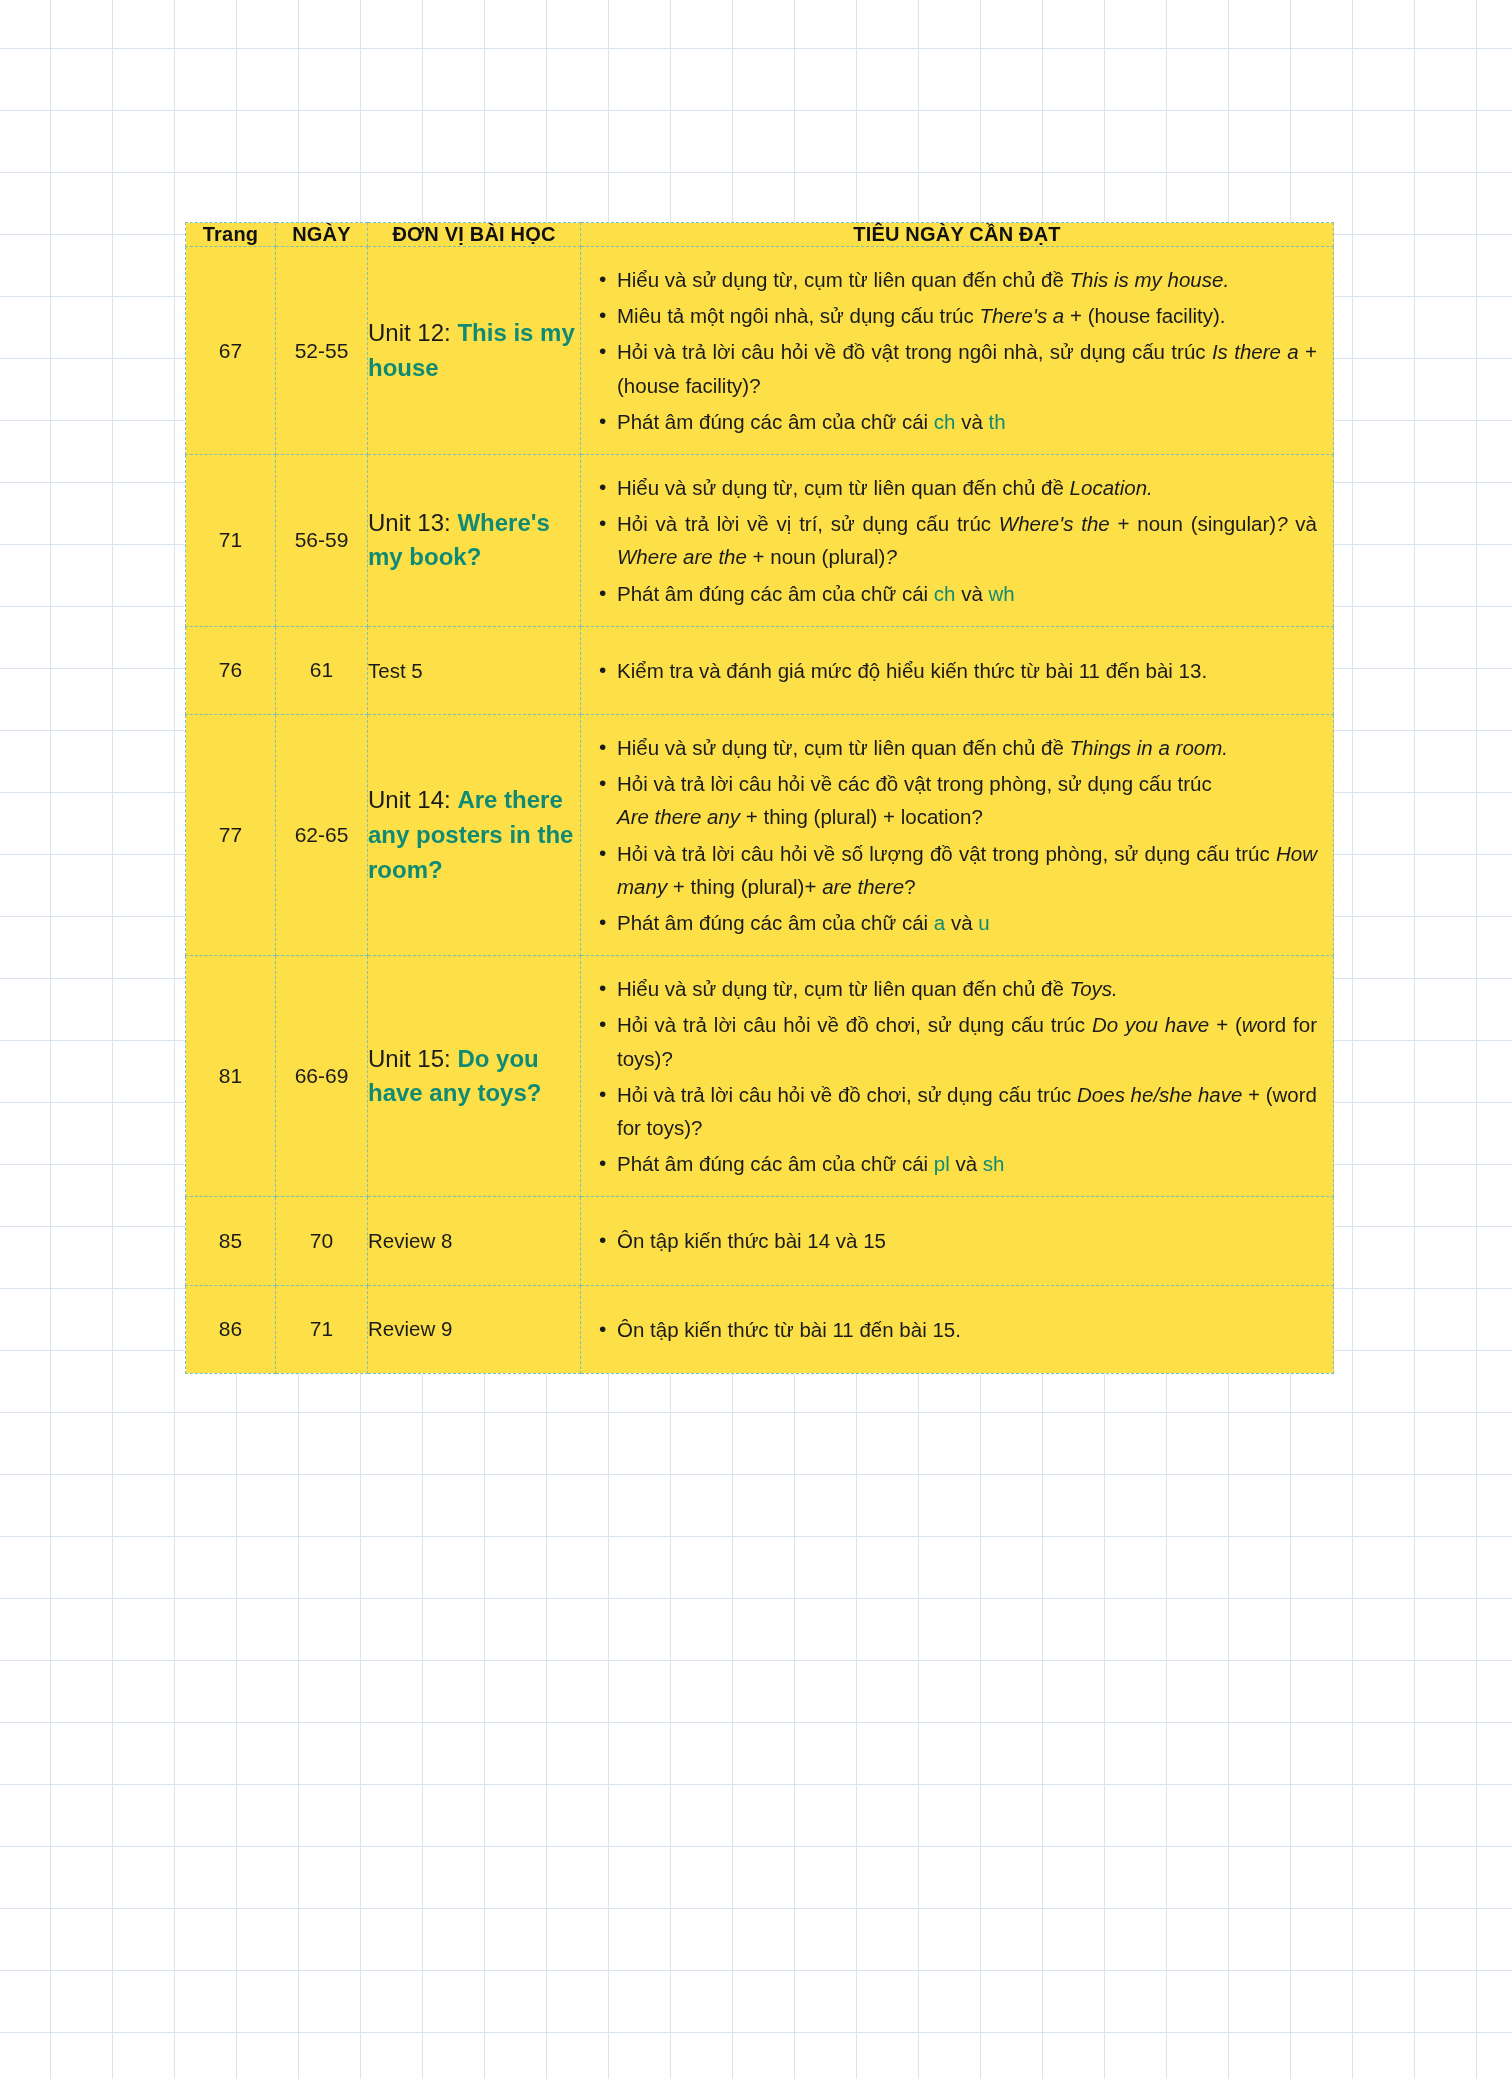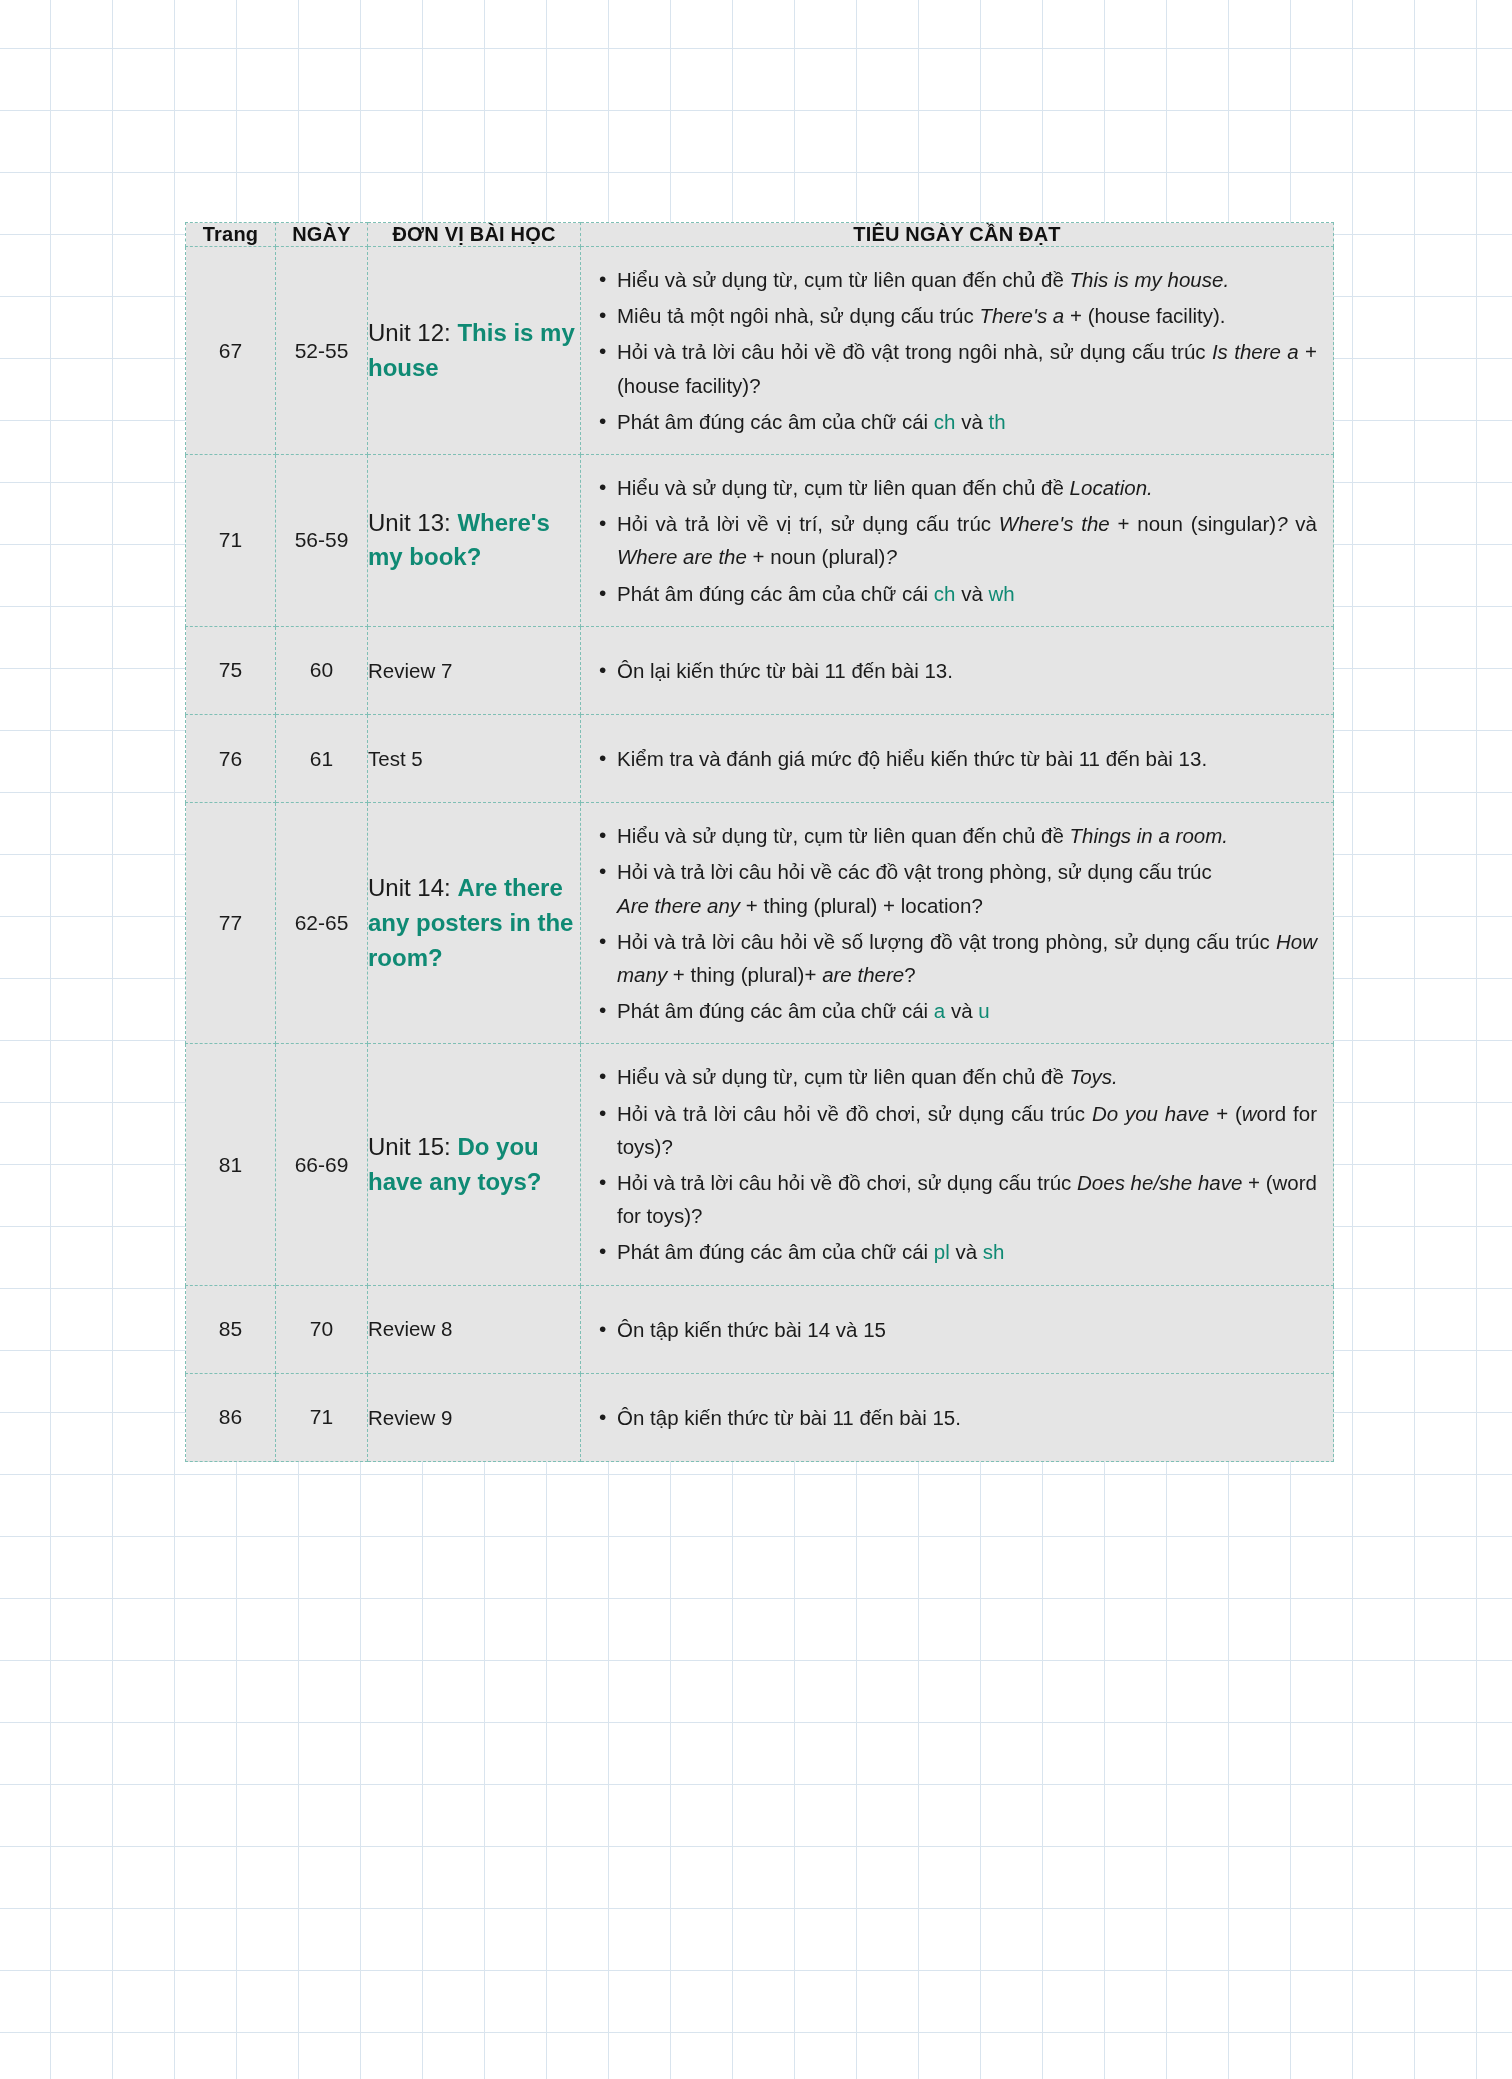--- a/index.html
+++ b/index.html
@@ -40,21 +40,21 @@
     width: 1148px;
     border-collapse: collapse;
     table-layout: fixed;
     font-size: 19.5px;
     color: #1b1b1b;
   }
   table.syllabus td, table.syllabus th {
     border: 1.3px dashed #7fbfb5;
     vertical-align: middle;
     padding: 0;
-    background: #e5e5e5;
+    background: #fde047;
   }
   thead th {
     background: #ffffff;
     border: none;
     border-bottom: 1.6px solid #2a8f7e;
     font-weight: bold;
     font-size: 20px;
     color: #111;
     padding: 12px 0 14px 0;
     text-align: center;
@@ -153,30 +153,20 @@
           <td class="unit">Unit 13: <span class="unit-name">Where's my book?</span></td>
           <td class="std">
             <ul>
               <li>Hiểu và sử dụng từ, cụm từ liên quan đến chủ đề <span class="it">Location.</span></li>
               <li>Hỏi và trả lời về vị trí, sử dụng cấu trúc <span class="it">Where's the</span> + noun (singular)<span class="it">?</span> và <span class="it">Where are the</span> + noun (plural)<span class="it">?</span></li>
               <li>Phát âm đúng các âm của chữ cái <span class="tealword">ch</span> và <span class="tealword">wh</span></li>
             </ul>
           </td>
         </tr>
         <tr class="short">
-          <td class="trang">75</td>
-          <td class="ngay">60</td>
-          <td class="unit">Review 7</td>
-          <td class="std">
-            <ul>
-              <li>Ôn lại kiến thức từ bài 11 đến bài 13.</li>
-            </ul>
-          </td>
-        </tr>
-        <tr class="short">
           <td class="trang">76</td>
           <td class="ngay">61</td>
           <td class="unit">Test 5</td>
           <td class="std">
             <ul>
               <li>Kiểm tra và đánh giá mức độ hiểu kiến thức từ bài 11 đến bài 13.</li>
             </ul>
           </td>
         </tr>
         <tr>

